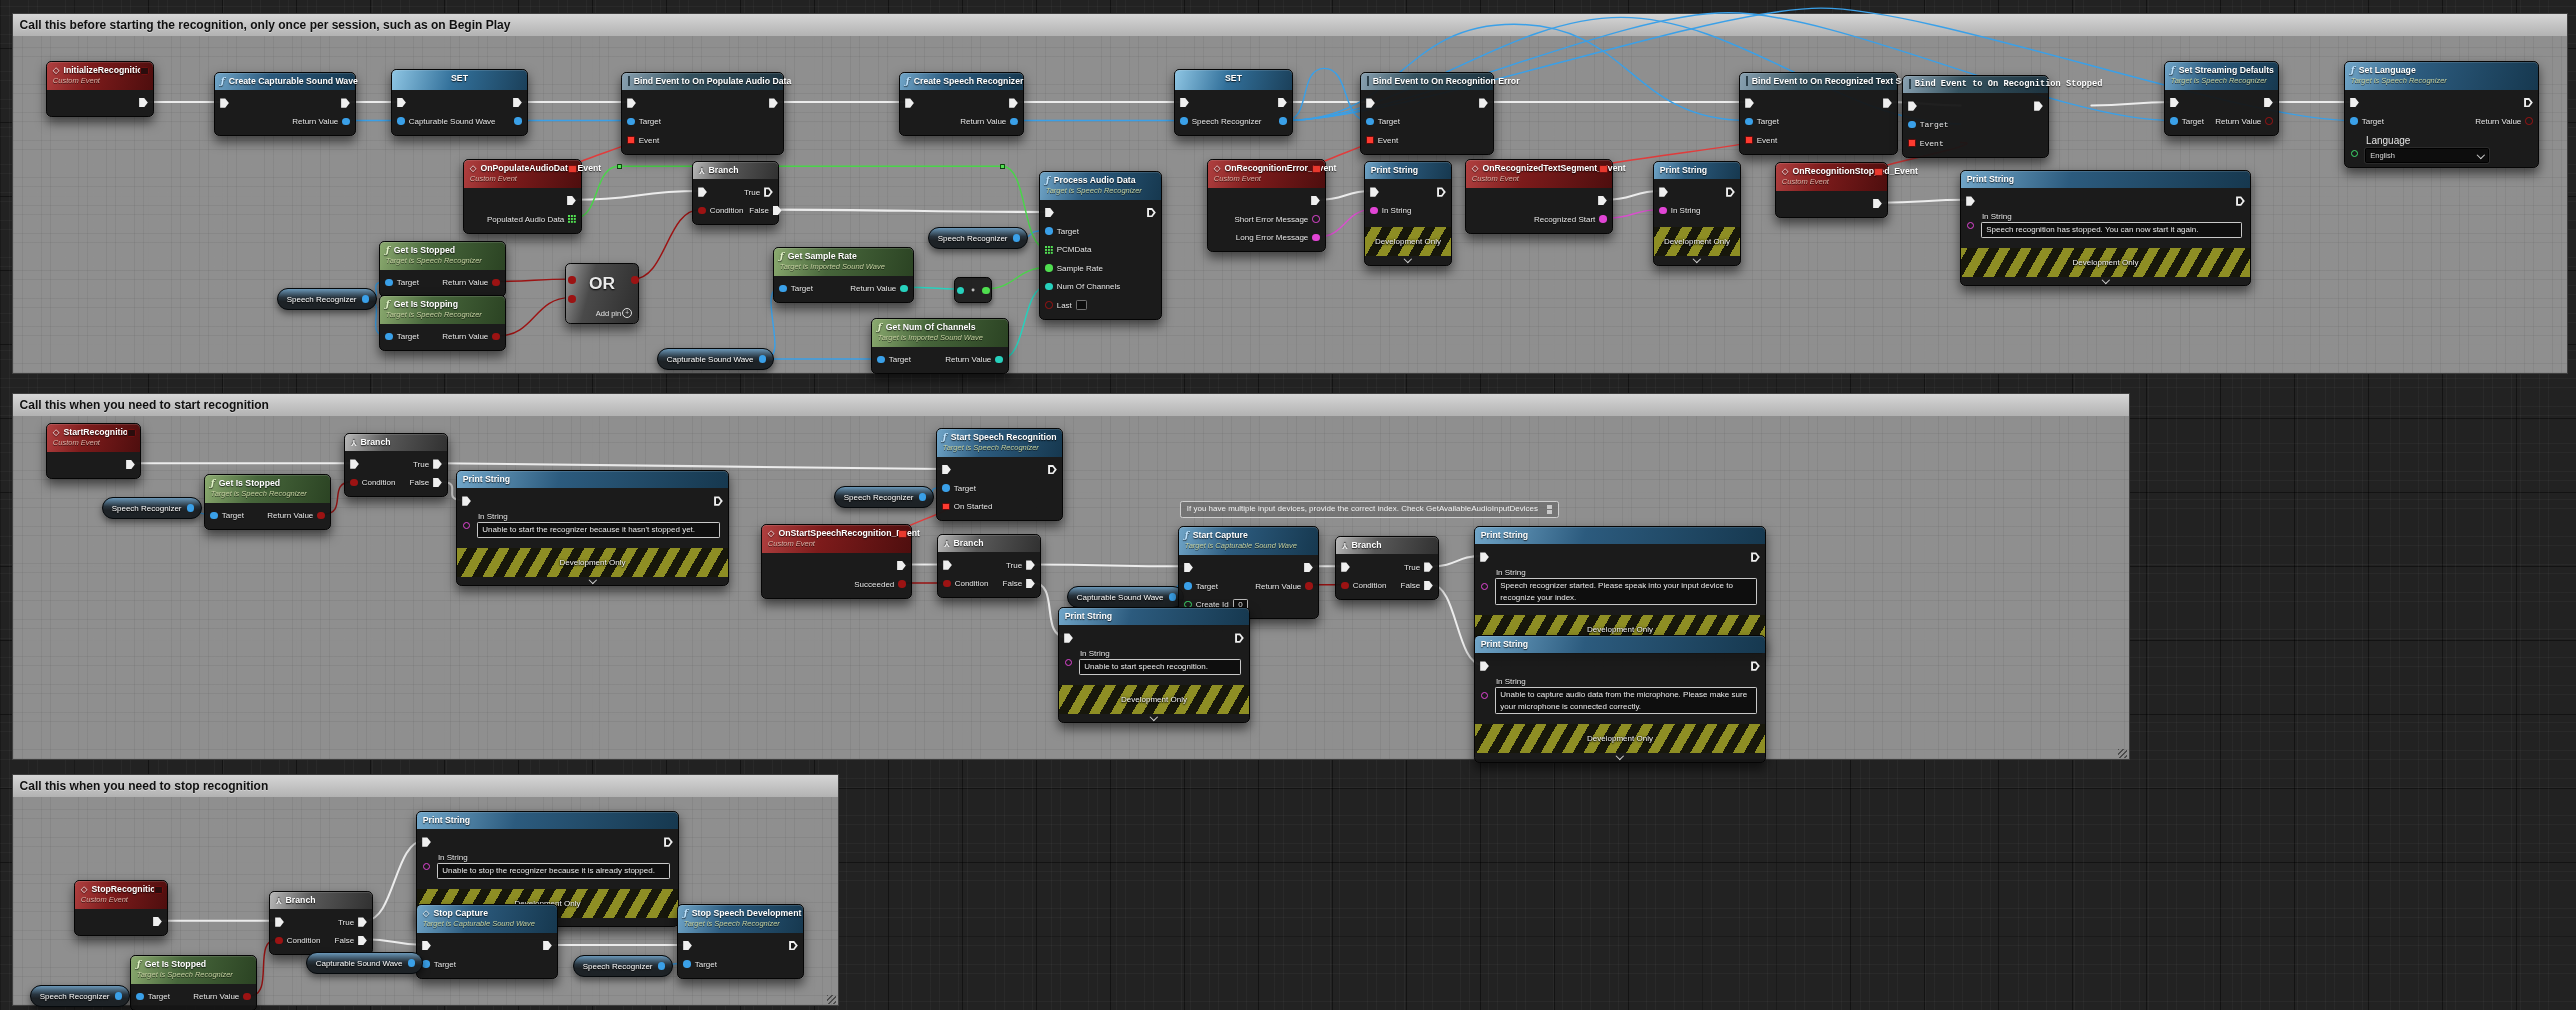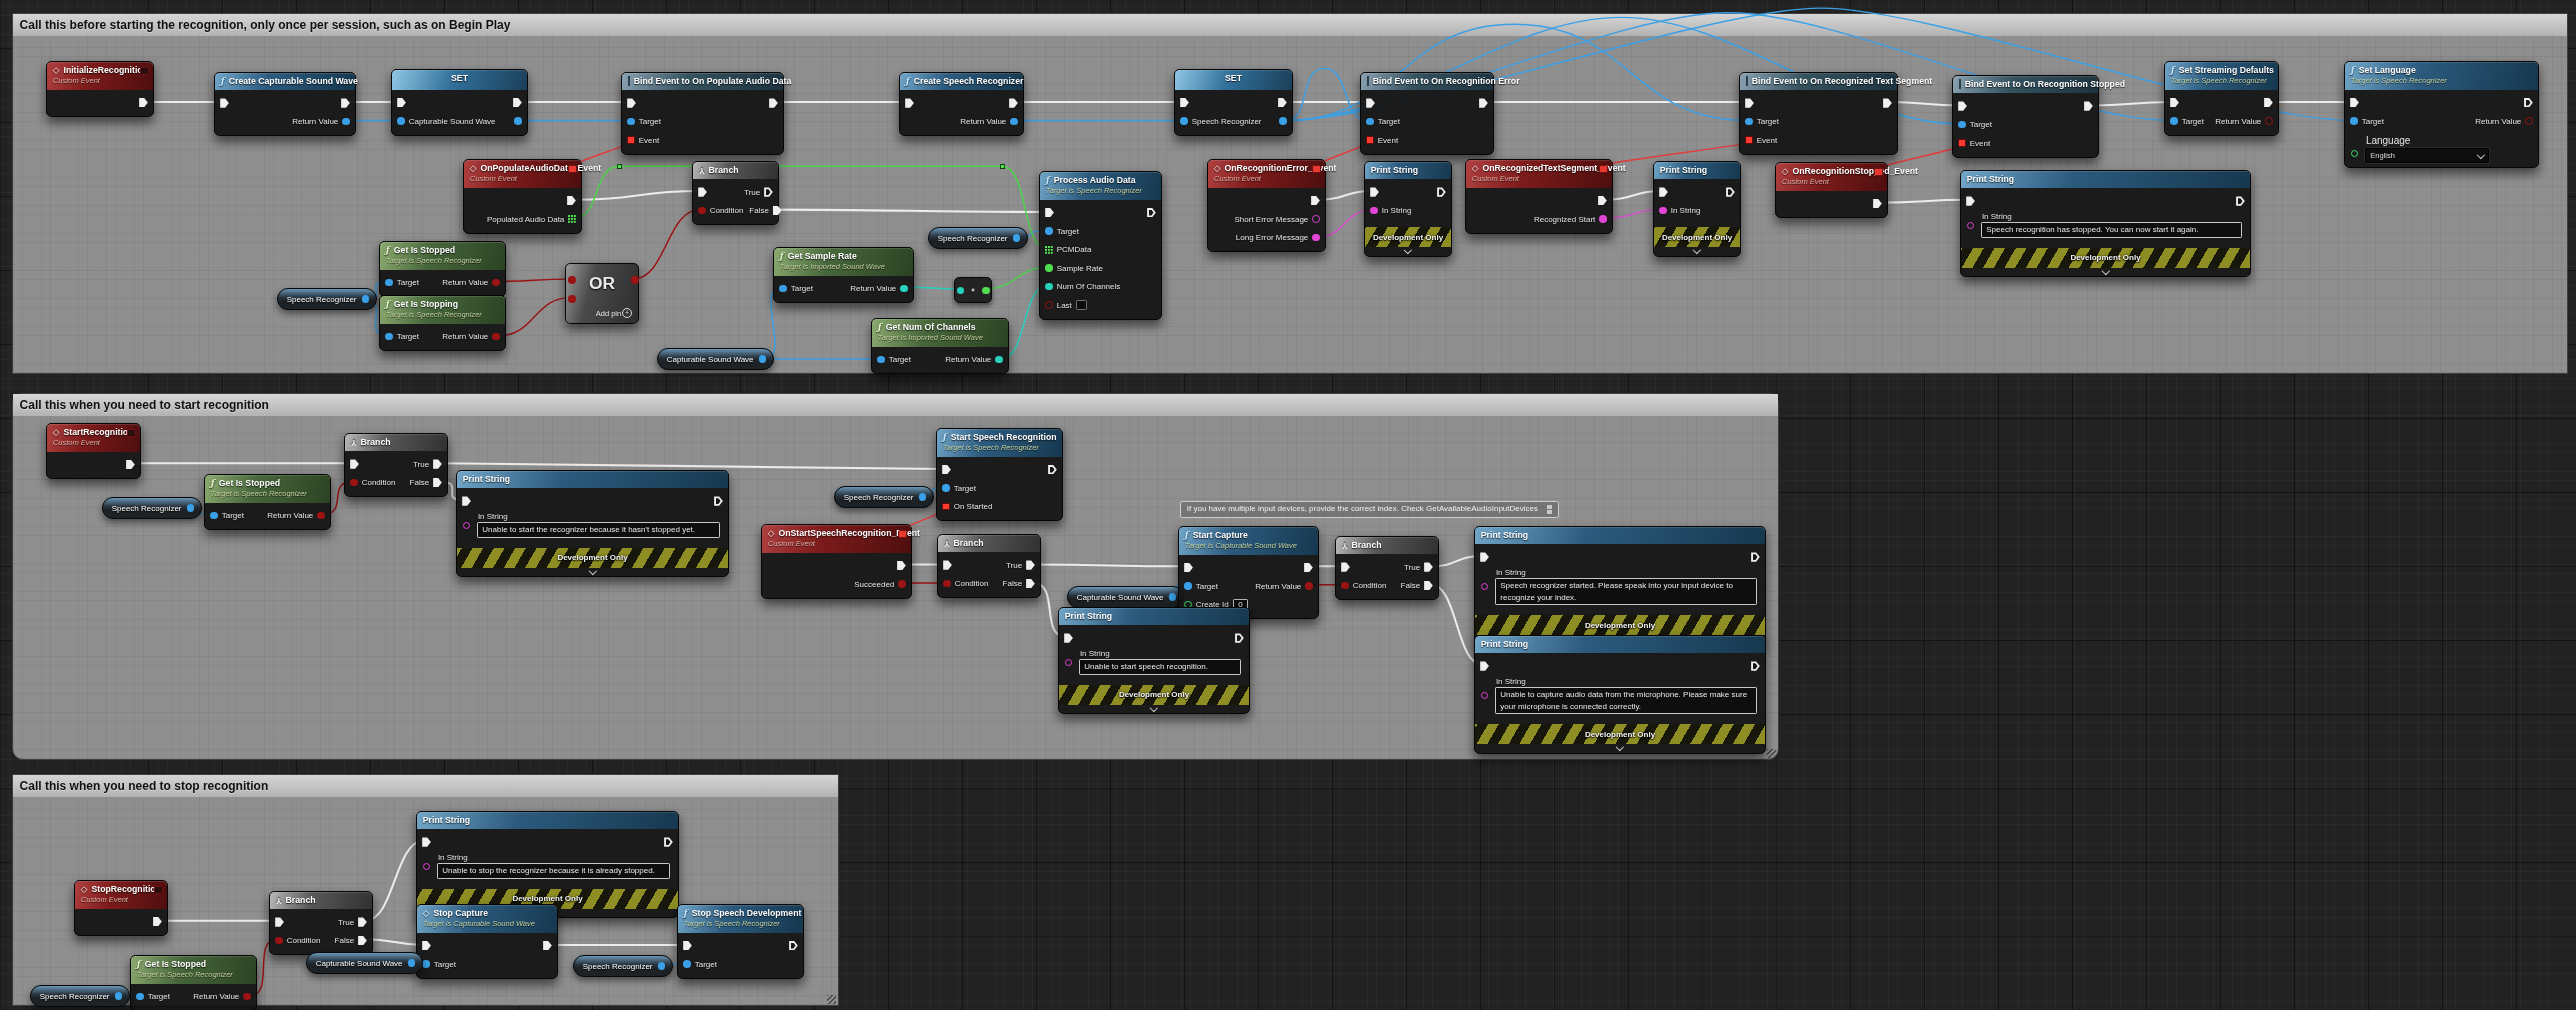--- a/index.html
+++ b/index.html
@@ -68,23 +68,23 @@
     5.8px 2.9px currentColor,0 5.8px currentColor,2.9px 5.8px currentColor,5.8px 5.8px currentColor;
     margin:-5.8px 5.8px 0 0;}
   .chk{width:8.7px;height:8.7px;background:#0d0d0d;border:0.6px solid #707070;border-radius:1.2px;flex:0 0 auto;}
   .valbox{border:0.6px solid #b9b9b9;background:#0e0e0e;color:#e9e9e9;font-size:8px;
     padding:0.6px 4px;border-radius:1.2px;min-width:5.8px;text-align:center;}
   .instr{position:relative;padding:0 8px 2.3px 19.7px;}
   .instr .ilbl{font-size:8px;color:#e6e6e6;margin:1.2px 0 1.2px 1.2px;text-shadow:0 0.6px 0.6px #000;}
   .instr .ibox{border:0.6px solid #c8c8c8;background:#0e0e0e;color:#e9e9e9;font-size:8px;
     line-height:11.6px;padding:1.2px 4.6px;border-radius:1.2px;}
   .instr .pdot{position:absolute;left:5.8px;}
-  .stripe{height:20px;margin-top:2.9px;display:flex;align-items:center;justify-content:center;
+  .stripe{height:29px;margin-top:2.9px;display:flex;align-items:center;justify-content:center;
     background:repeating-linear-gradient(-60deg,#8e8e24 0 9.3px,#17170b 9.3px 18.5px);
-    font-weight:bold;font-size:8px;color:#f5f5f5;text-shadow:0 0.6px 1.2px #000,0 0 2.3px #000;}
+    font-weight:normal;font-size:8px;color:#f5f5f5;text-shadow:0 0.6px 1.2px #000,0 0 2.3px #000;}
   .chev{display:flex;justify-content:center;padding:1.7px 0 2.9px;}
   .caret{width:4.6px;height:4.6px;border-right:1.2px solid #d2d2d2;border-bottom:1.2px solid #d2d2d2;
     transform:rotate(45deg);margin-top:-1.7px;}
   .pill{position:absolute;height:22px;border-radius:11px;border:0.6px solid #05090c;z-index:3;
     display:flex;align-items:center;gap:5.2px;padding:0 6.4px 0 8.7px;color:#fff;font-size:8px;
     white-space:nowrap;box-shadow:0 3.5px 7px rgba(0,0,0,.5);box-sizing:border-box;
     background:linear-gradient(180deg,rgba(125,180,220,.8) 0%,rgba(70,100,125,.28) 42%,rgba(10,12,14,0) 62%),#1d2226;
     text-shadow:0 0.6px 1.2px #000;}
   .ornode .big{font-size:17.4px;font-weight:bold;color:#e9e9e9;text-align:center;margin-top:9.3px;
     text-shadow:0 1.2px 1.7px #000;}
@@ -178,21 +178,21 @@
     <path d="M 1701 499 C 1755 499, 1755 462, 1809 462 " fill="none" stroke="#49d549" stroke-width="2.5" stroke-linecap="round"></path>
     <path d="M 1565 496 C 1611 496, 1611 499, 1657 499 " fill="none" stroke="#27d1bd" stroke-width="2.5" stroke-linecap="round"></path>
     <path d="M 1729 620 C 1774 620, 1764 494, 1809 494 " fill="none" stroke="#27d1bd" stroke-width="2.5" stroke-linecap="round"></path>
     <path d="M 2277 409 C 2323 409, 2323 362, 2369 362 " fill="none" stroke="#d94fce" stroke-width="2.5" stroke-linecap="round"></path>
     <path d="M 2772 377 C 2820.5 377, 2820.5 362, 2869 362 " fill="none" stroke="#d94fce" stroke-width="2.5" stroke-linecap="round"></path>
   </svg>
 <div id="graph">
     <div class="comment" style="left: 11.6px; top: 13.3px; width: 2556px; height: 361px;">
       <div class="chdr">Call this before starting the recognition, only once per session, such as on Begin Play</div>
     </div>
-    <div class="comment" style="left: 11.6px; top: 393px; width: 1767px; height: 367px; border-radius: 11px;">
+    <div class="comment" style="left: 11.6px; top: 393px; width: 2118px; height: 367px;">
       <div class="chdr">Call this when you need to start recognition</div>
       <span class="rsz"></span>
     </div>
     <div class="comment" style="left: 11.6px; top: 774px; width: 827px; height: 232px;">
       <div class="chdr">Call this when you need to stop recognition</div>
       <span class="rsz"></span>
     </div>
     <div class="node" style="left: 46px; top: 61px; width: 108px;">
       <div class="hdr h-event" style="height: 25px;">
         <div class="t">
@@ -396,21 +396,21 @@
           </span>
         </div>
         <div class="row">
           <span class="pin">
             <span class="sqpin"></span>
             <span>Event</span>
           </span>
         </div>
       </div>
     </div>
-    <div class="node" style="left: 1952px; top: 75px; width: 147px;">
+    <div class="node" style="left: 1902px; top: 75px; width: 147px; font-family: Liberation Mono, monospace;">
       <div class="hdr h-bind" style="height: 14.5px;">
         <div class="t">
           <span class="bindicon"></span>
           <span>Bind Event to On Recognition Stopped</span>
         </div>
       </div>
       <div class="rows">
         <div class="row">
           <span class="pin">
             <span class="exec"></span>

